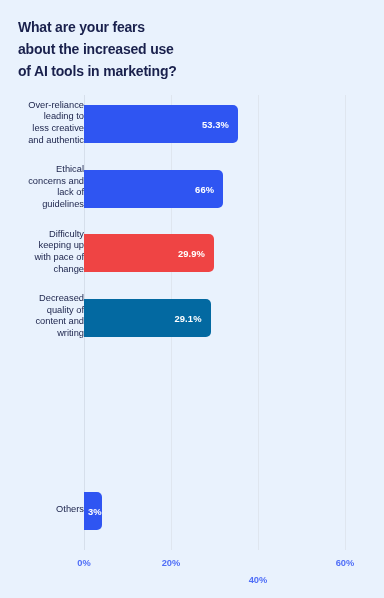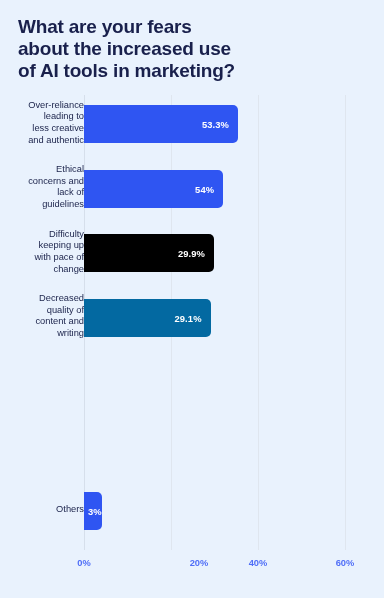--- a/index.html
+++ b/index.html
@@ -17,21 +17,21 @@
   #chart-card {
     position: absolute;
     inset: 0;
     background: #e9f2fd;
   }
   #chart-title {
     position: absolute;
     left: 18px;
     top: 16px;
     width: 300px;
-    font-size: 19px;
+    font-size: 14px;
     line-height: 22px;
     font-weight: bold;
     color: #19204c;
     letter-spacing: -0.2px;
     white-space: pre-line;
   }
   
   #plot-area {
     position: absolute;
     left: 0;
@@ -152,31 +152,31 @@
             </div>
           </div>
         </div>
         <div class="bar-row" style="top: 64.5px;">
           <div class="bar-label" style="top: 4.8px;">Ethical
 concerns and
 lack of
 guidelines</div>
           <div class="bar-track">
             <div class="bar-fill" style="width: 139.2px; background: rgb(47, 85, 242);">
-              <div class="bar-value" style="color: rgb(255, 255, 255);">54%</div>
+              <div class="bar-value" style="color: rgb(255, 255, 255);">66%</div>
             </div>
           </div>
         </div>
         <div class="bar-row" style="top: 129px;">
           <div class="bar-label" style="top: 4.8px;">Difficulty
 keeping up
 with pace of
 change</div>
           <div class="bar-track">
-            <div class="bar-fill" style="width: 130.065px; background: #000000;">
+            <div class="bar-fill" style="width: 130.065px; background: #ef4444;">
               <div class="bar-value" style="color: rgb(255, 255, 255);">29.9%</div>
             </div>
           </div>
         </div>
         <div class="bar-row" style="top: 193.5px;">
           <div class="bar-label" style="top: 4.8px;">Decreased
 quality of
 content and
 writing</div>
           <div class="bar-track">
@@ -191,18 +191,18 @@
             <div class="bar-fill" style="width: 18px; background: rgb(47, 85, 242);">
               <div class="bar-value outside-small" style="color: rgb(255, 255, 255);">3%</div>
             </div>
           </div>
         </div>
       </div>
   </div>
 
   <div id="x-axis">
       <div class="x-tick" style="left: 84px; color: rgb(79, 110, 247);">0%</div>
-      <div class="x-tick" style="left: 171px; color: rgb(79, 110, 247); margin-left: 28px;">20%</div>
-      <div class="x-tick" style="left: 258px; color: rgb(79, 110, 247);">40%</div>
+      <div class="x-tick" style="left: 171px; color: rgb(79, 110, 247);">20%</div>
+      <div class="x-tick" style="left: 258px; color: rgb(79, 110, 247); margin-top: 17px;">40%</div>
       <div class="x-tick" style="left: 345px; color: rgb(79, 110, 247);">60%</div>
     </div>
 
 </div>
 
 </body></html>

